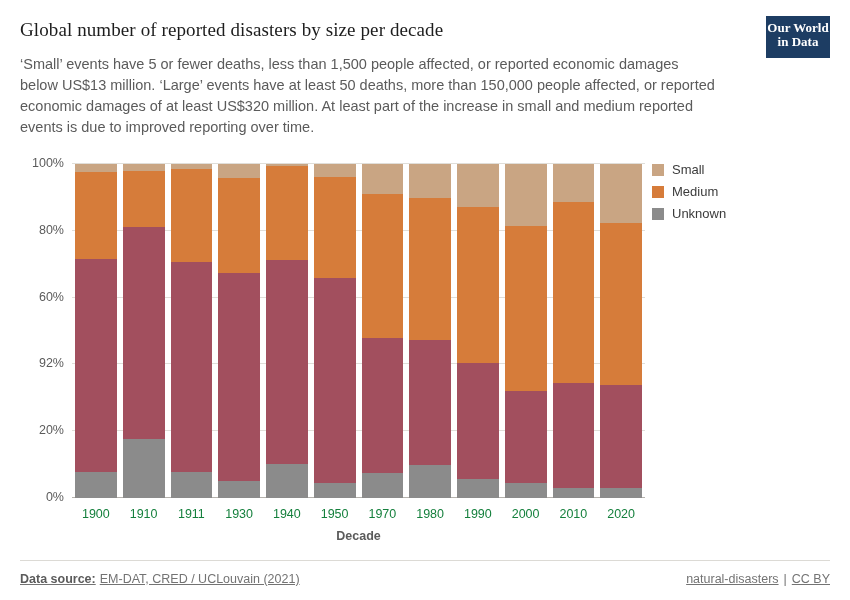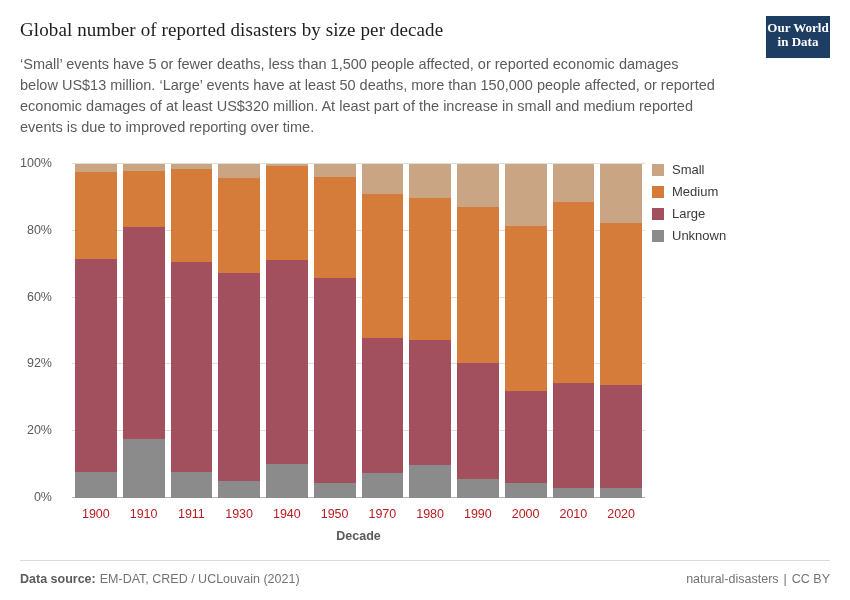--- a/index.html
+++ b/index.html
@@ -76,21 +76,21 @@
     right: 0;
     height: 1px;
     background: #e0ded9;
   }
   .gridline.zero {
     background: #b5b2ad;
   }
   .ytick {
     position: absolute;
     right: 100%;
-    margin-right: 20px;
+    margin-right: 8px;
     transform: translateY(-50%);
     font-size: 12.5px;
     color: #5b5b5b;
     white-space: nowrap;
   }
   .bars {
     position: absolute;
     left: 0; right: 0; top: 0; bottom: 0;
     display: flex;
     align-items: flex-end;
@@ -108,21 +108,21 @@
   .seg {
     width: 100%;
   }
   .xtick {
     position: absolute;
     top: 100%;
     left: 50%;
     transform: translateX(-50%);
     margin-top: 9px;
     font-size: 12.5px;
-    color: #b91c1c;
+    color: #15803d;
     white-space: nowrap;
   }
   .xaxis-label {
     position: absolute;
     top: 100%;
     left: 0;
     right: 0;
     margin-top: 31px;
     text-align: center;
     font-size: 12.5px;
@@ -166,20 +166,21 @@
     color: #737373;
   }
   .footer .src-label {
     font-weight: bold;
     color: #5b5b5b;
     margin-right: 4px;
   }
   .footer-left, .footer-right {
     display: flex;
     align-items: baseline;
+    text-decoration: underline;
   }
 </style>
 </head>
 <body>
 
 <div id="page">
 
   <div class="header">
     <h1 class="title">Global number of reported disasters by size per decade</h1>
     <p class="subtitle">‘Small’ events have 5 or fewer deaths, less than 1,500 people affected, or reported economic damages below US$13 million. ‘Large’ events have at least 50 deaths, more than 150,000 people affected, or reported economic damages of at least US$320 million. At least part of the increase in small and medium reported events is due to improved reporting over time.</p>
@@ -300,24 +301,20 @@
       <div class="xaxis-label">Decade</div>
     </div>
     <div class="legend" id="legend">
         <div class="legend-item">
           <span class="legend-swatch" style="background: rgb(201, 165, 131);"></span>
           <span class="legend-label">Small</span>
         </div>
         <div class="legend-item">
           <span class="legend-swatch" style="background: rgb(214, 124, 58);"></span>
           <span class="legend-label">Medium</span>
-        </div>
-        <div class="legend-item">
-          <span class="legend-swatch" style="background: rgb(162, 79, 94);"></span>
-          <span class="legend-label">Large</span>
         </div>
         <div class="legend-item">
           <span class="legend-swatch" style="background: rgb(139, 139, 139);"></span>
           <span class="legend-label">Unknown</span>
         </div>
       </div>
   </div>
 
   <div class="footer">
     <div class="footer-left">

